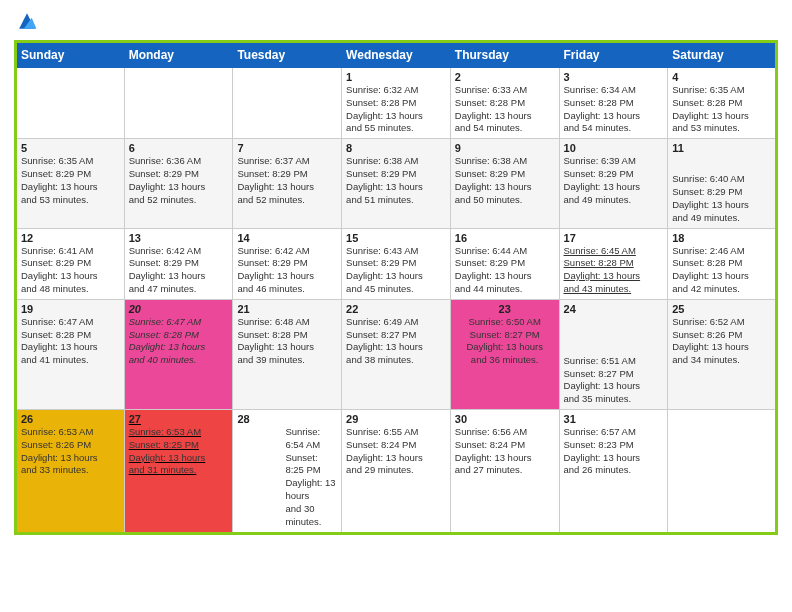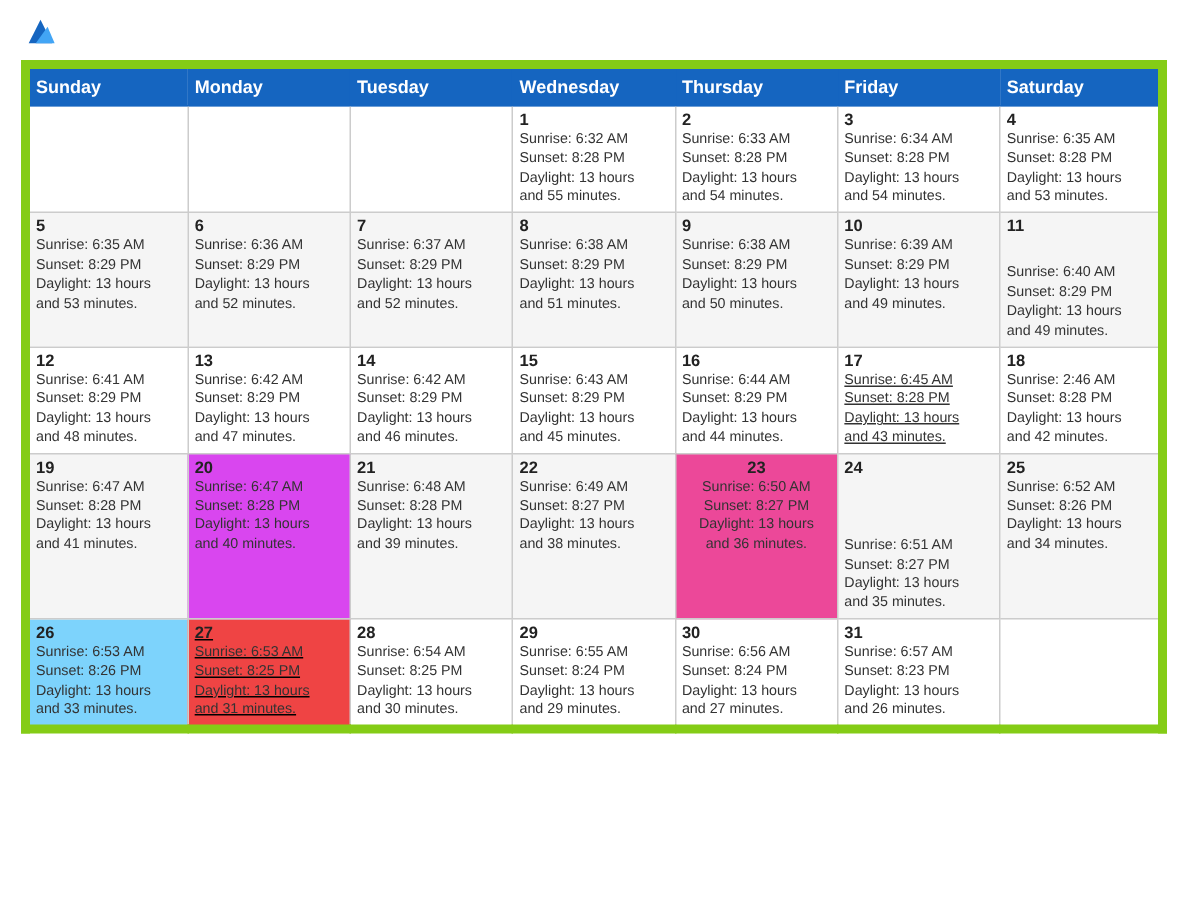--- a/index.html
+++ b/index.html
@@ -47,21 +47,21 @@
       color: #222;
       line-height: 1.1;
     }
     .cal-subtitle {
       font-size: 13px;
       color: #555;
     }
     .calendar {
       width: 100%;
       border-collapse: collapse;
-      border: 6px solid #84cc16;
+      border: 3px solid #84cc16;
     }
     .calendar th {
       background: #1565C0;
       color: #fff;
       font-size: 12px;
       font-weight: bold;
       padding: 5px 4px;
       text-align: left;
       border: 1px solid #1565C0;
     }
@@ -269,21 +269,21 @@
           </td>
         </tr>
         <tr>
           <td style="background: rgb(245, 245, 245);">
             <span class="day-num">19</span>
             <div class="day-info" style="white-space: pre-line;">Sunrise: 6:47 AM
 Sunset: 8:28 PM
 Daylight: 13 hours
 and 41 minutes.</div>
           </td>
-          <td style="background: #d946ef;">
+          <td style="background: #ec4899; font-style: italic;">
             <span class="day-num">20</span>
             <div class="day-info" style="white-space: pre-line;">Sunrise: 6:47 AM
 Sunset: 8:28 PM
 Daylight: 13 hours
 and 40 minutes.</div>
           </td>
           <td style="background: rgb(245, 245, 245);">
             <span class="day-num">21</span>
             <div class="day-info" style="white-space: pre-line;">Sunrise: 6:48 AM
 Sunset: 8:28 PM
@@ -313,37 +313,37 @@
           </td>
           <td style="background: rgb(245, 245, 245);">
             <span class="day-num">25</span>
             <div class="day-info" style="white-space: pre-line;">Sunrise: 6:52 AM
 Sunset: 8:26 PM
 Daylight: 13 hours
 and 34 minutes.</div>
           </td>
         </tr>
         <tr>
-          <td style="background: #7dd3fc;">
+          <td style="background: #eab308;">
             <span class="day-num">26</span>
             <div class="day-info" style="white-space: pre-line;">Sunrise: 6:53 AM
 Sunset: 8:26 PM
 Daylight: 13 hours
 and 33 minutes.</div>
           </td>
           <td style="background: #ef4444; text-decoration: underline;">
             <span class="day-num">27</span>
             <div class="day-info" style="white-space: pre-line;">Sunrise: 6:53 AM
 Sunset: 8:25 PM
 Daylight: 13 hours
 and 31 minutes.</div>
           </td>
           <td style="background: rgb(255, 255, 255);">
             <span class="day-num">28</span>
-            <div class="day-info" style="white-space: pre-line;">Sunrise: 6:54 AM
+            <div class="day-info" style="white-space: pre-line; margin-left: 48px;">Sunrise: 6:54 AM
 Sunset: 8:25 PM
 Daylight: 13 hours
 and 30 minutes.</div>
           </td>
           <td style="background: rgb(255, 255, 255); margin-left: 24px;">
             <span class="day-num">29</span>
             <div class="day-info" style="white-space: pre-line;">Sunrise: 6:55 AM
 Sunset: 8:24 PM
 Daylight: 13 hours
 and 29 minutes.</div>

